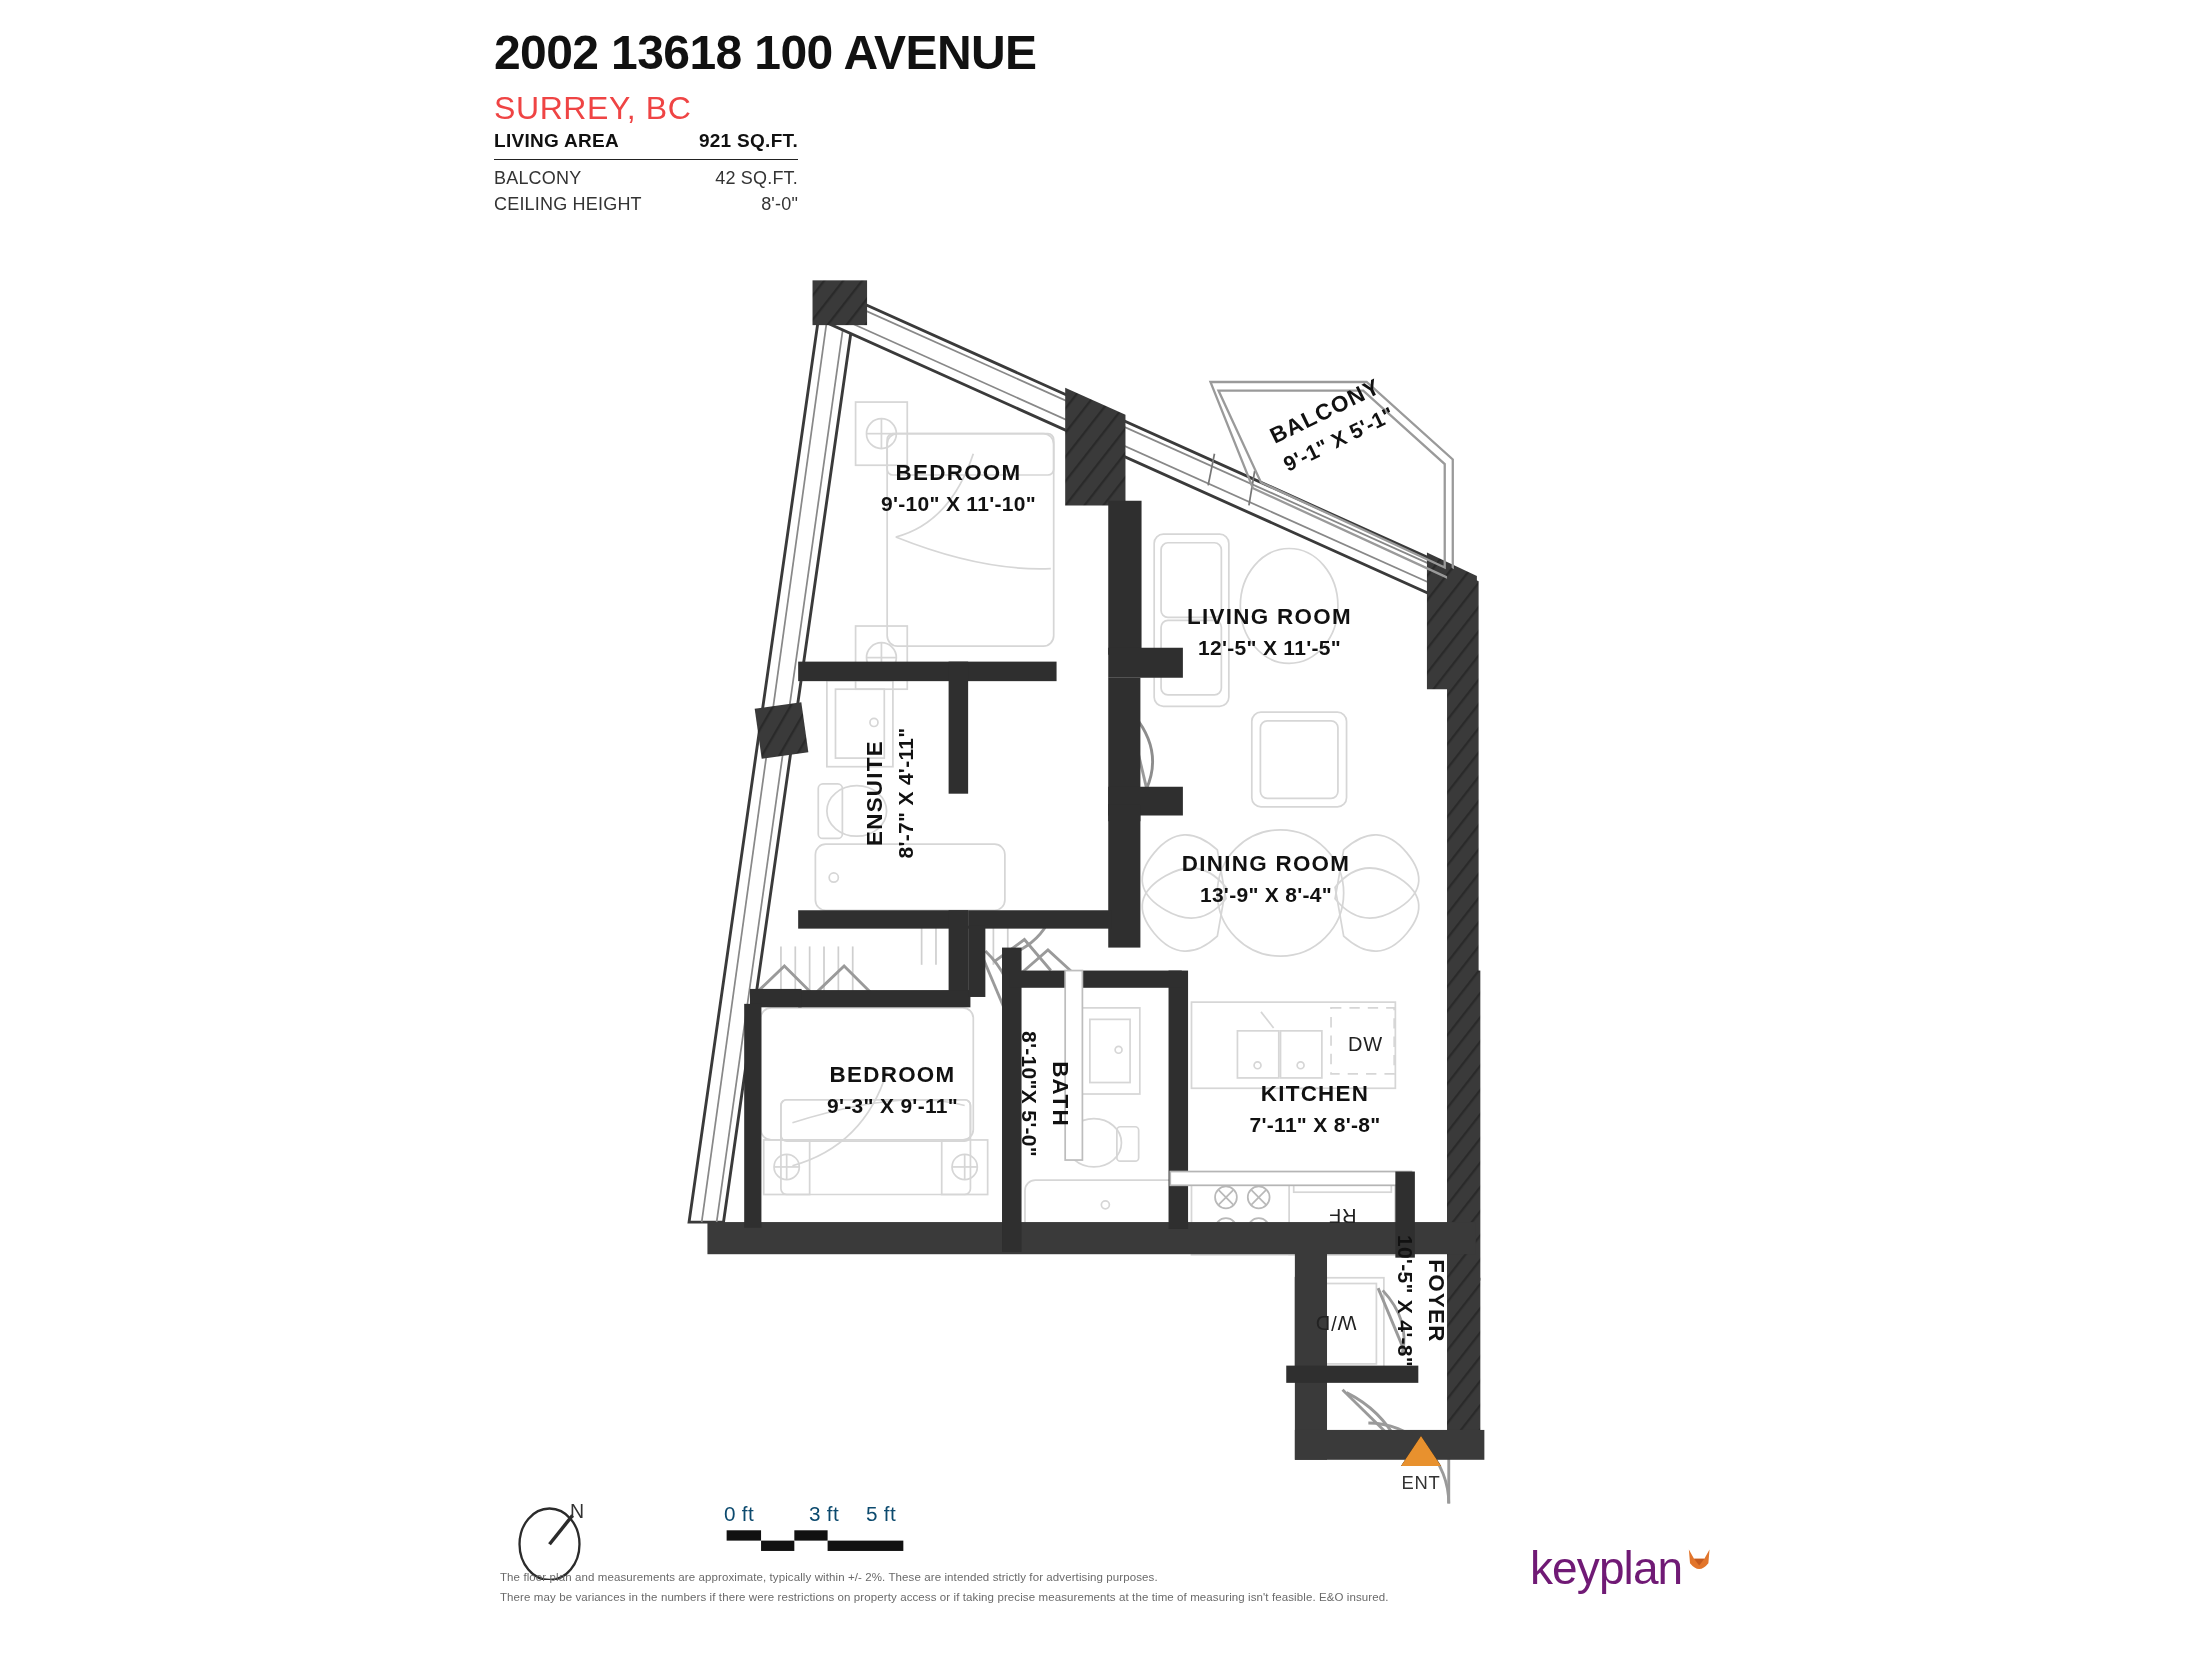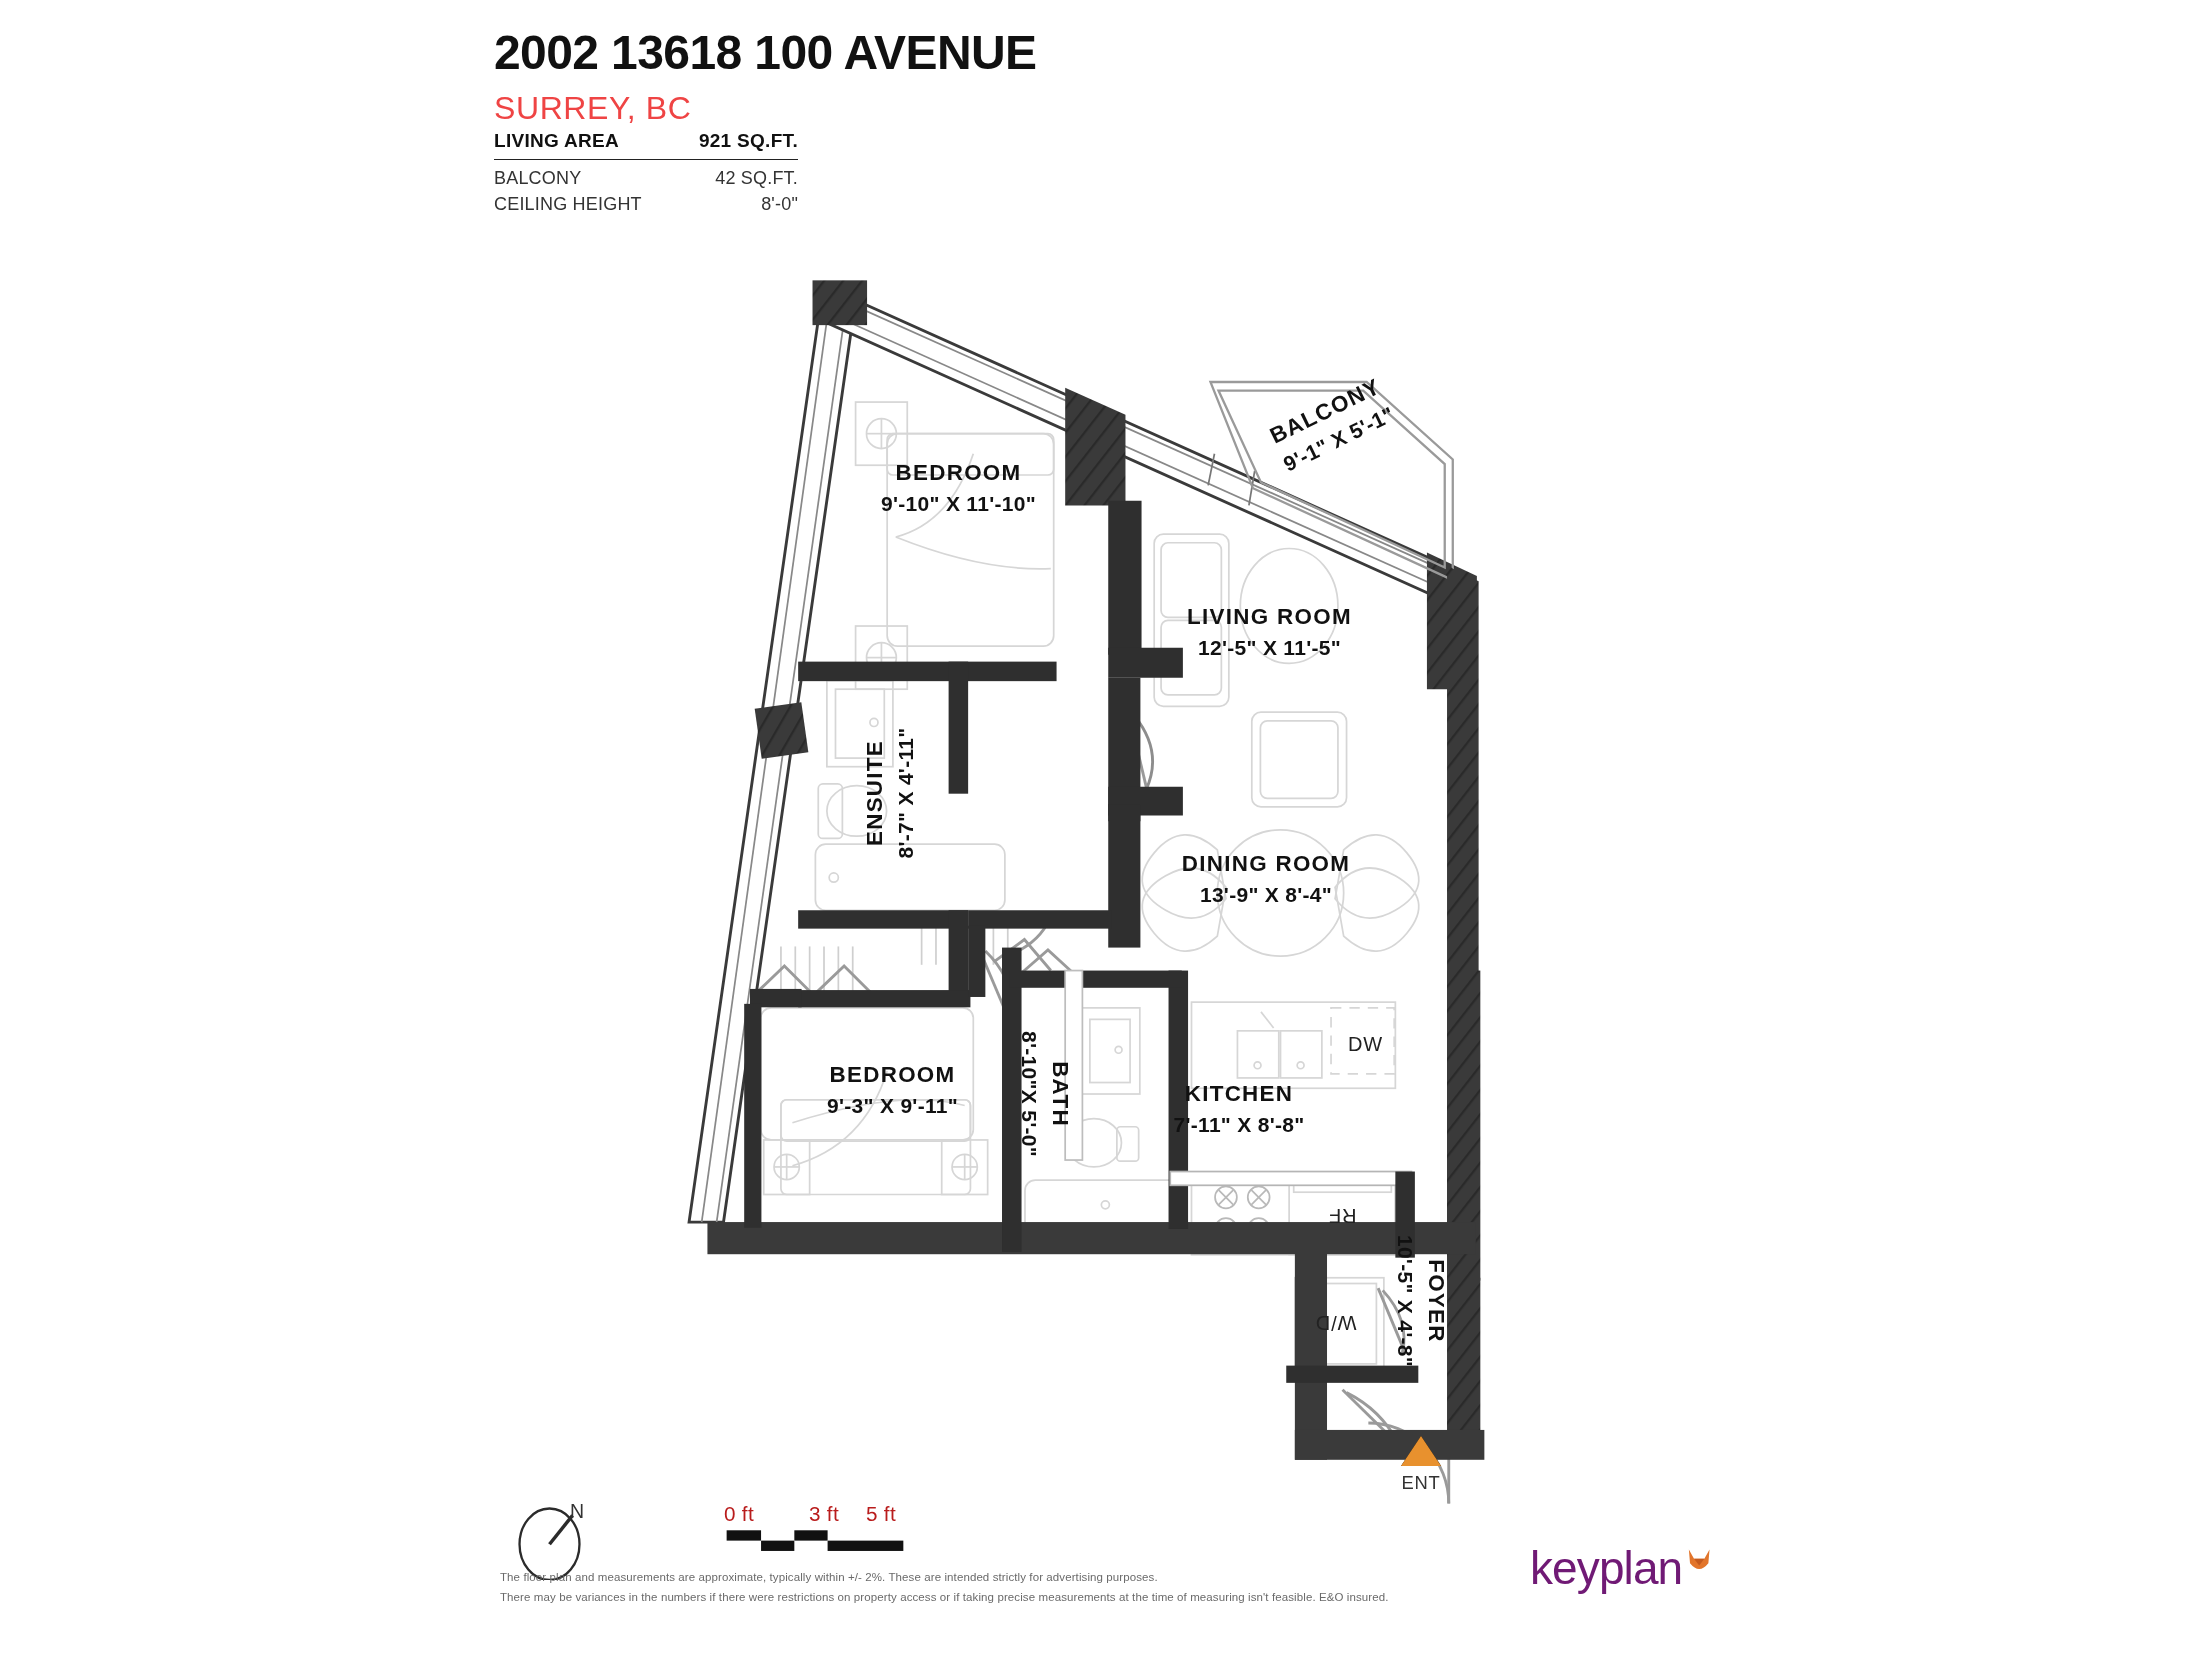--- a/index.html
+++ b/index.html
@@ -150,21 +150,21 @@
 
   #scalebar {
     position: absolute;
     left: 724px;
     top: 1502px;
     width: 190px;
   }
   #scale-ticks {
     display: flex;
     font-size: 20.7px;
-    color: #b91c1c;
+    color: #0c4a6e;
     letter-spacing: 0.3px;
     position: relative;
     height: 26.4px;
   }
   #scale-ticks span { position: absolute; }
   #scale-0  { left: 0px; }
   #scale-3  { left: 85px; }
   #scale-5  { left: 142px; }
 
   #footer-note {
@@ -444,21 +444,21 @@
 <div class="room-label" style="left:772px; top:1061px; width:241px;">
   <div class="room-name">BEDROOM</div>
   <div class="room-dims">9'-3"  X  9'-11"</div>
 </div>
 
 <div class="room-label" style="left:1045px; top:1094px; width:241px; transform:translate(-50%,-50%) rotate(90deg);">
   <div class="room-name">BATH</div>
   <div class="room-dims">8'-10"X 5'-0"</div>
 </div>
 
-<div class="room-label" style="left:1124px; top:1080px; width:230px;">
+<div class="room-label" style="left:1200px; top:1080px; width:230px;">
   <div class="room-name">KITCHEN</div>
   <div class="room-dims">7'-11"  X  8'-8"</div>
 </div>
 
 <div class="room-label" style="left:1421px; top:1301px; width:253px; transform:translate(-50%,-50%) rotate(90deg);">
   <div class="room-name">FOYER</div>
   <div class="room-dims">10'-5" X  4'-8"</div>
 </div>
 
 <span class="appl-label" style="left:1348px; top:1033px;">DW</span>

